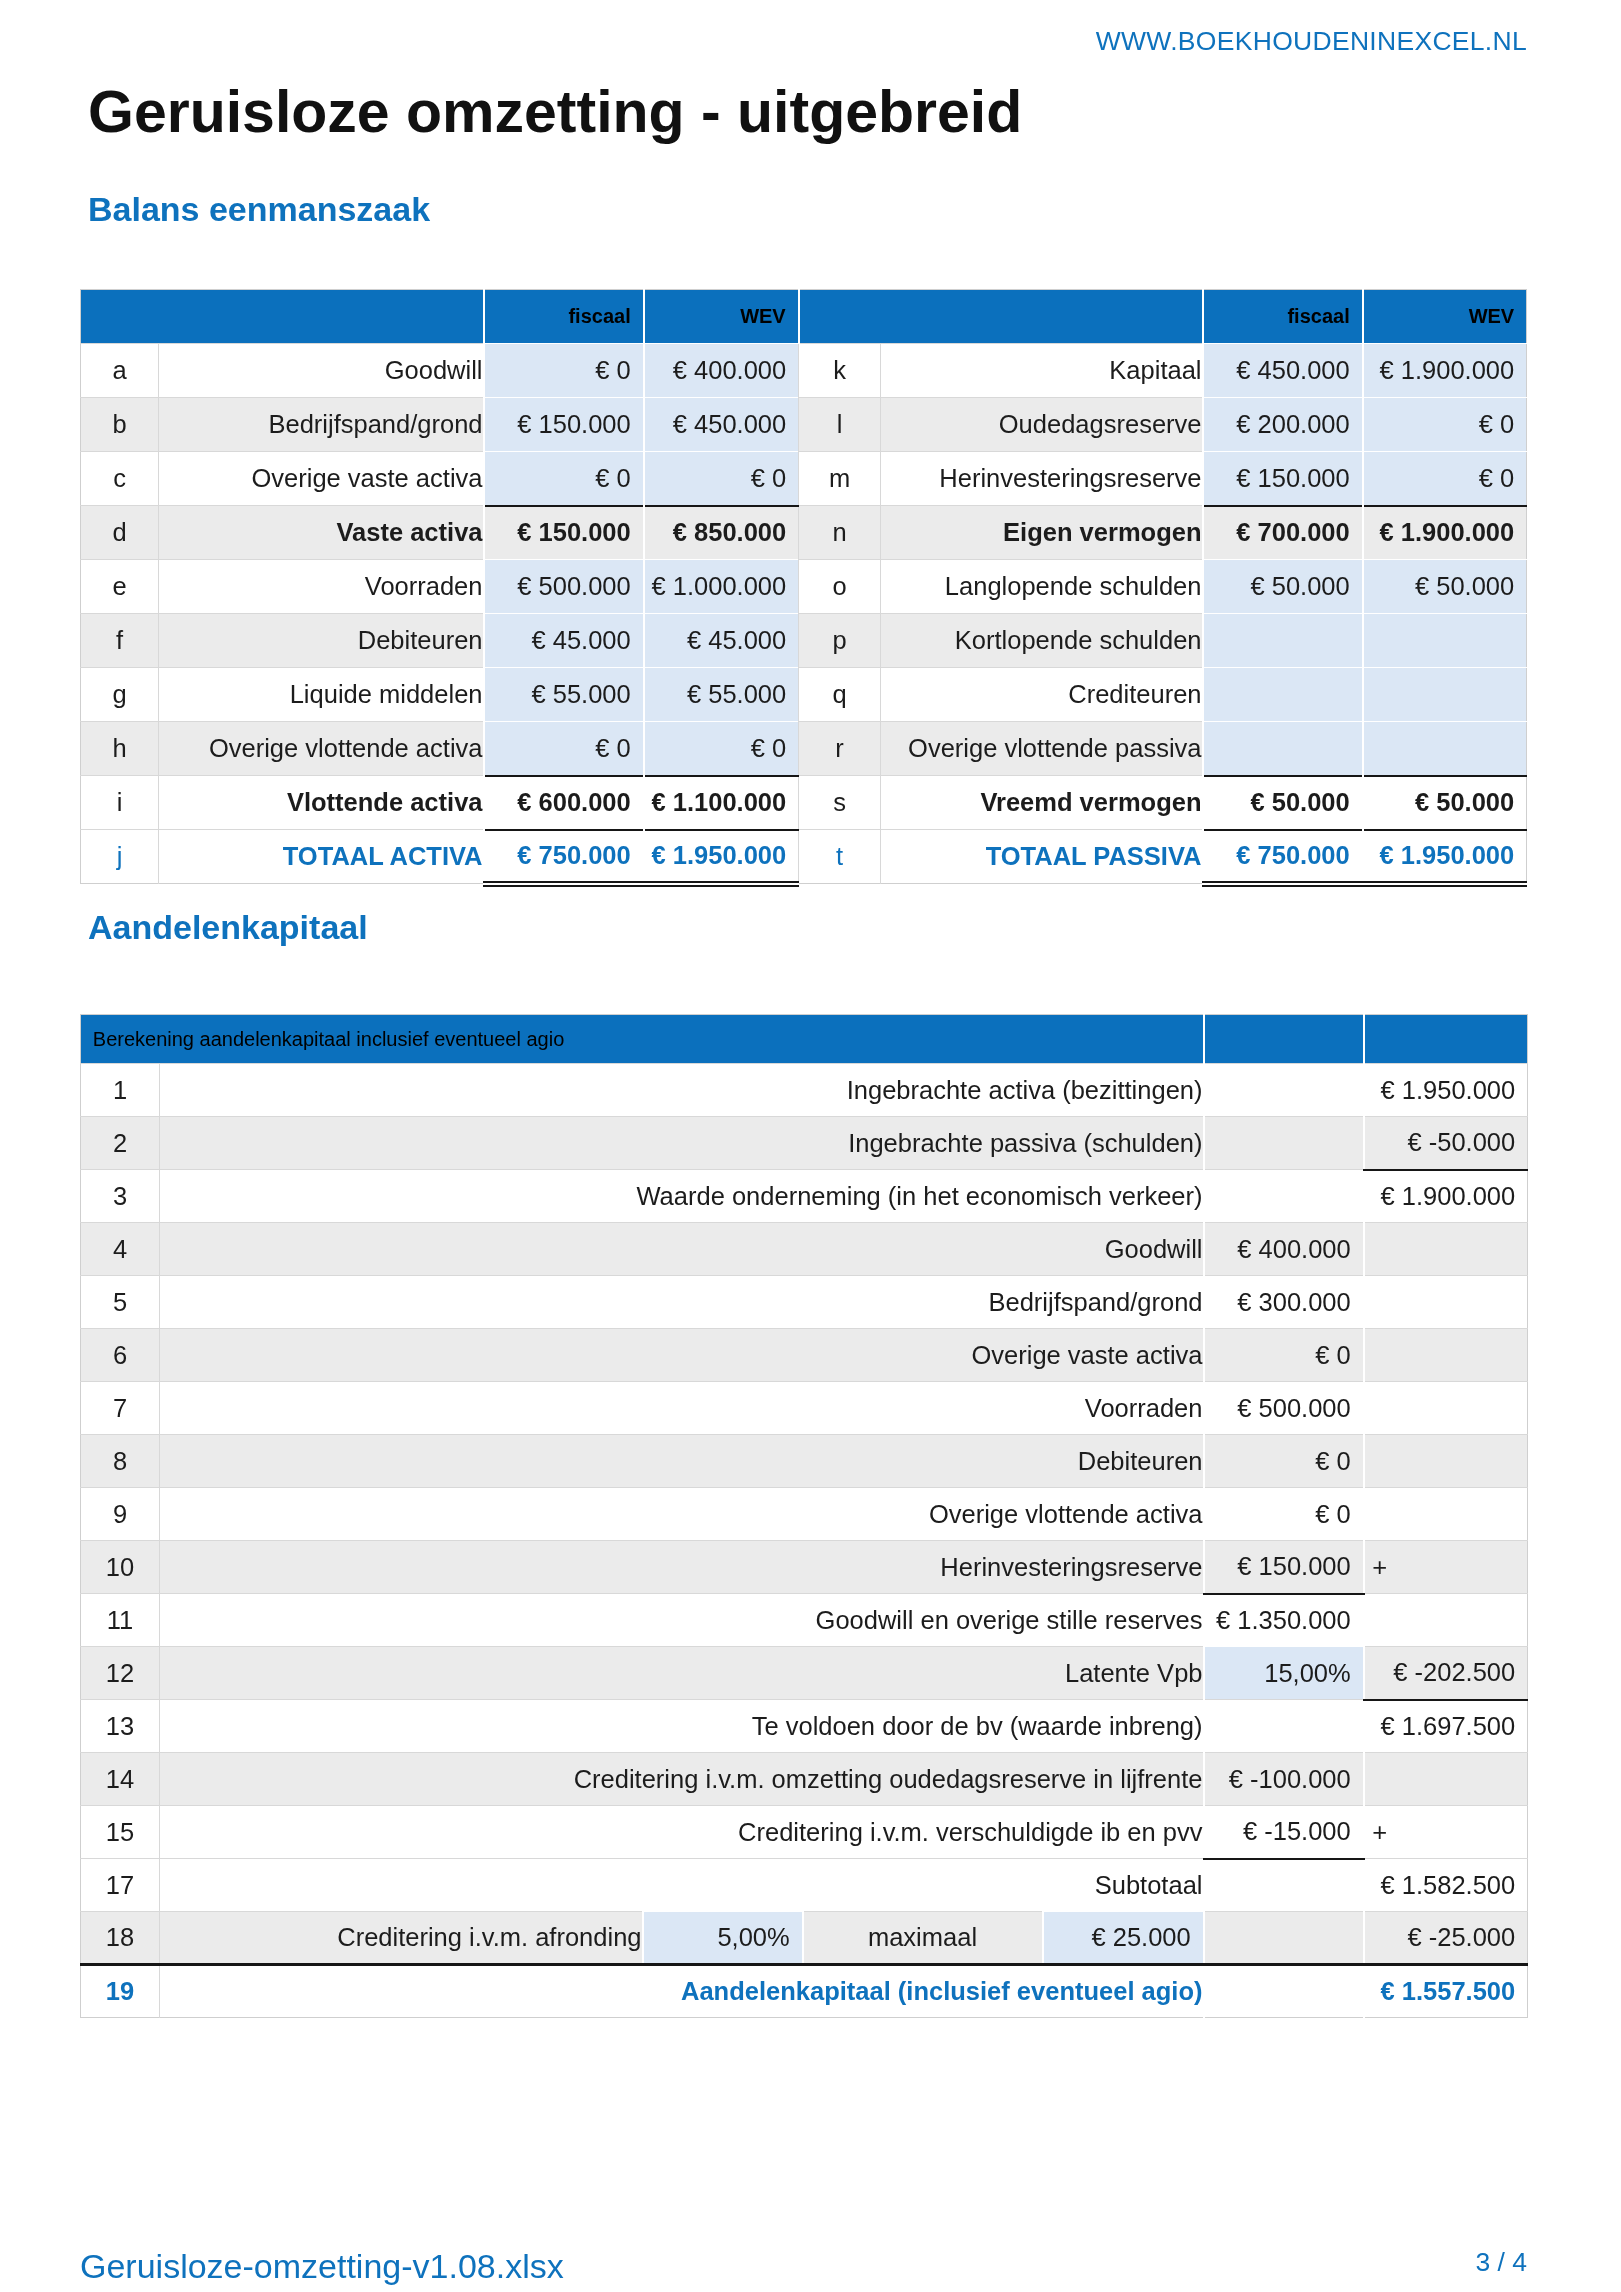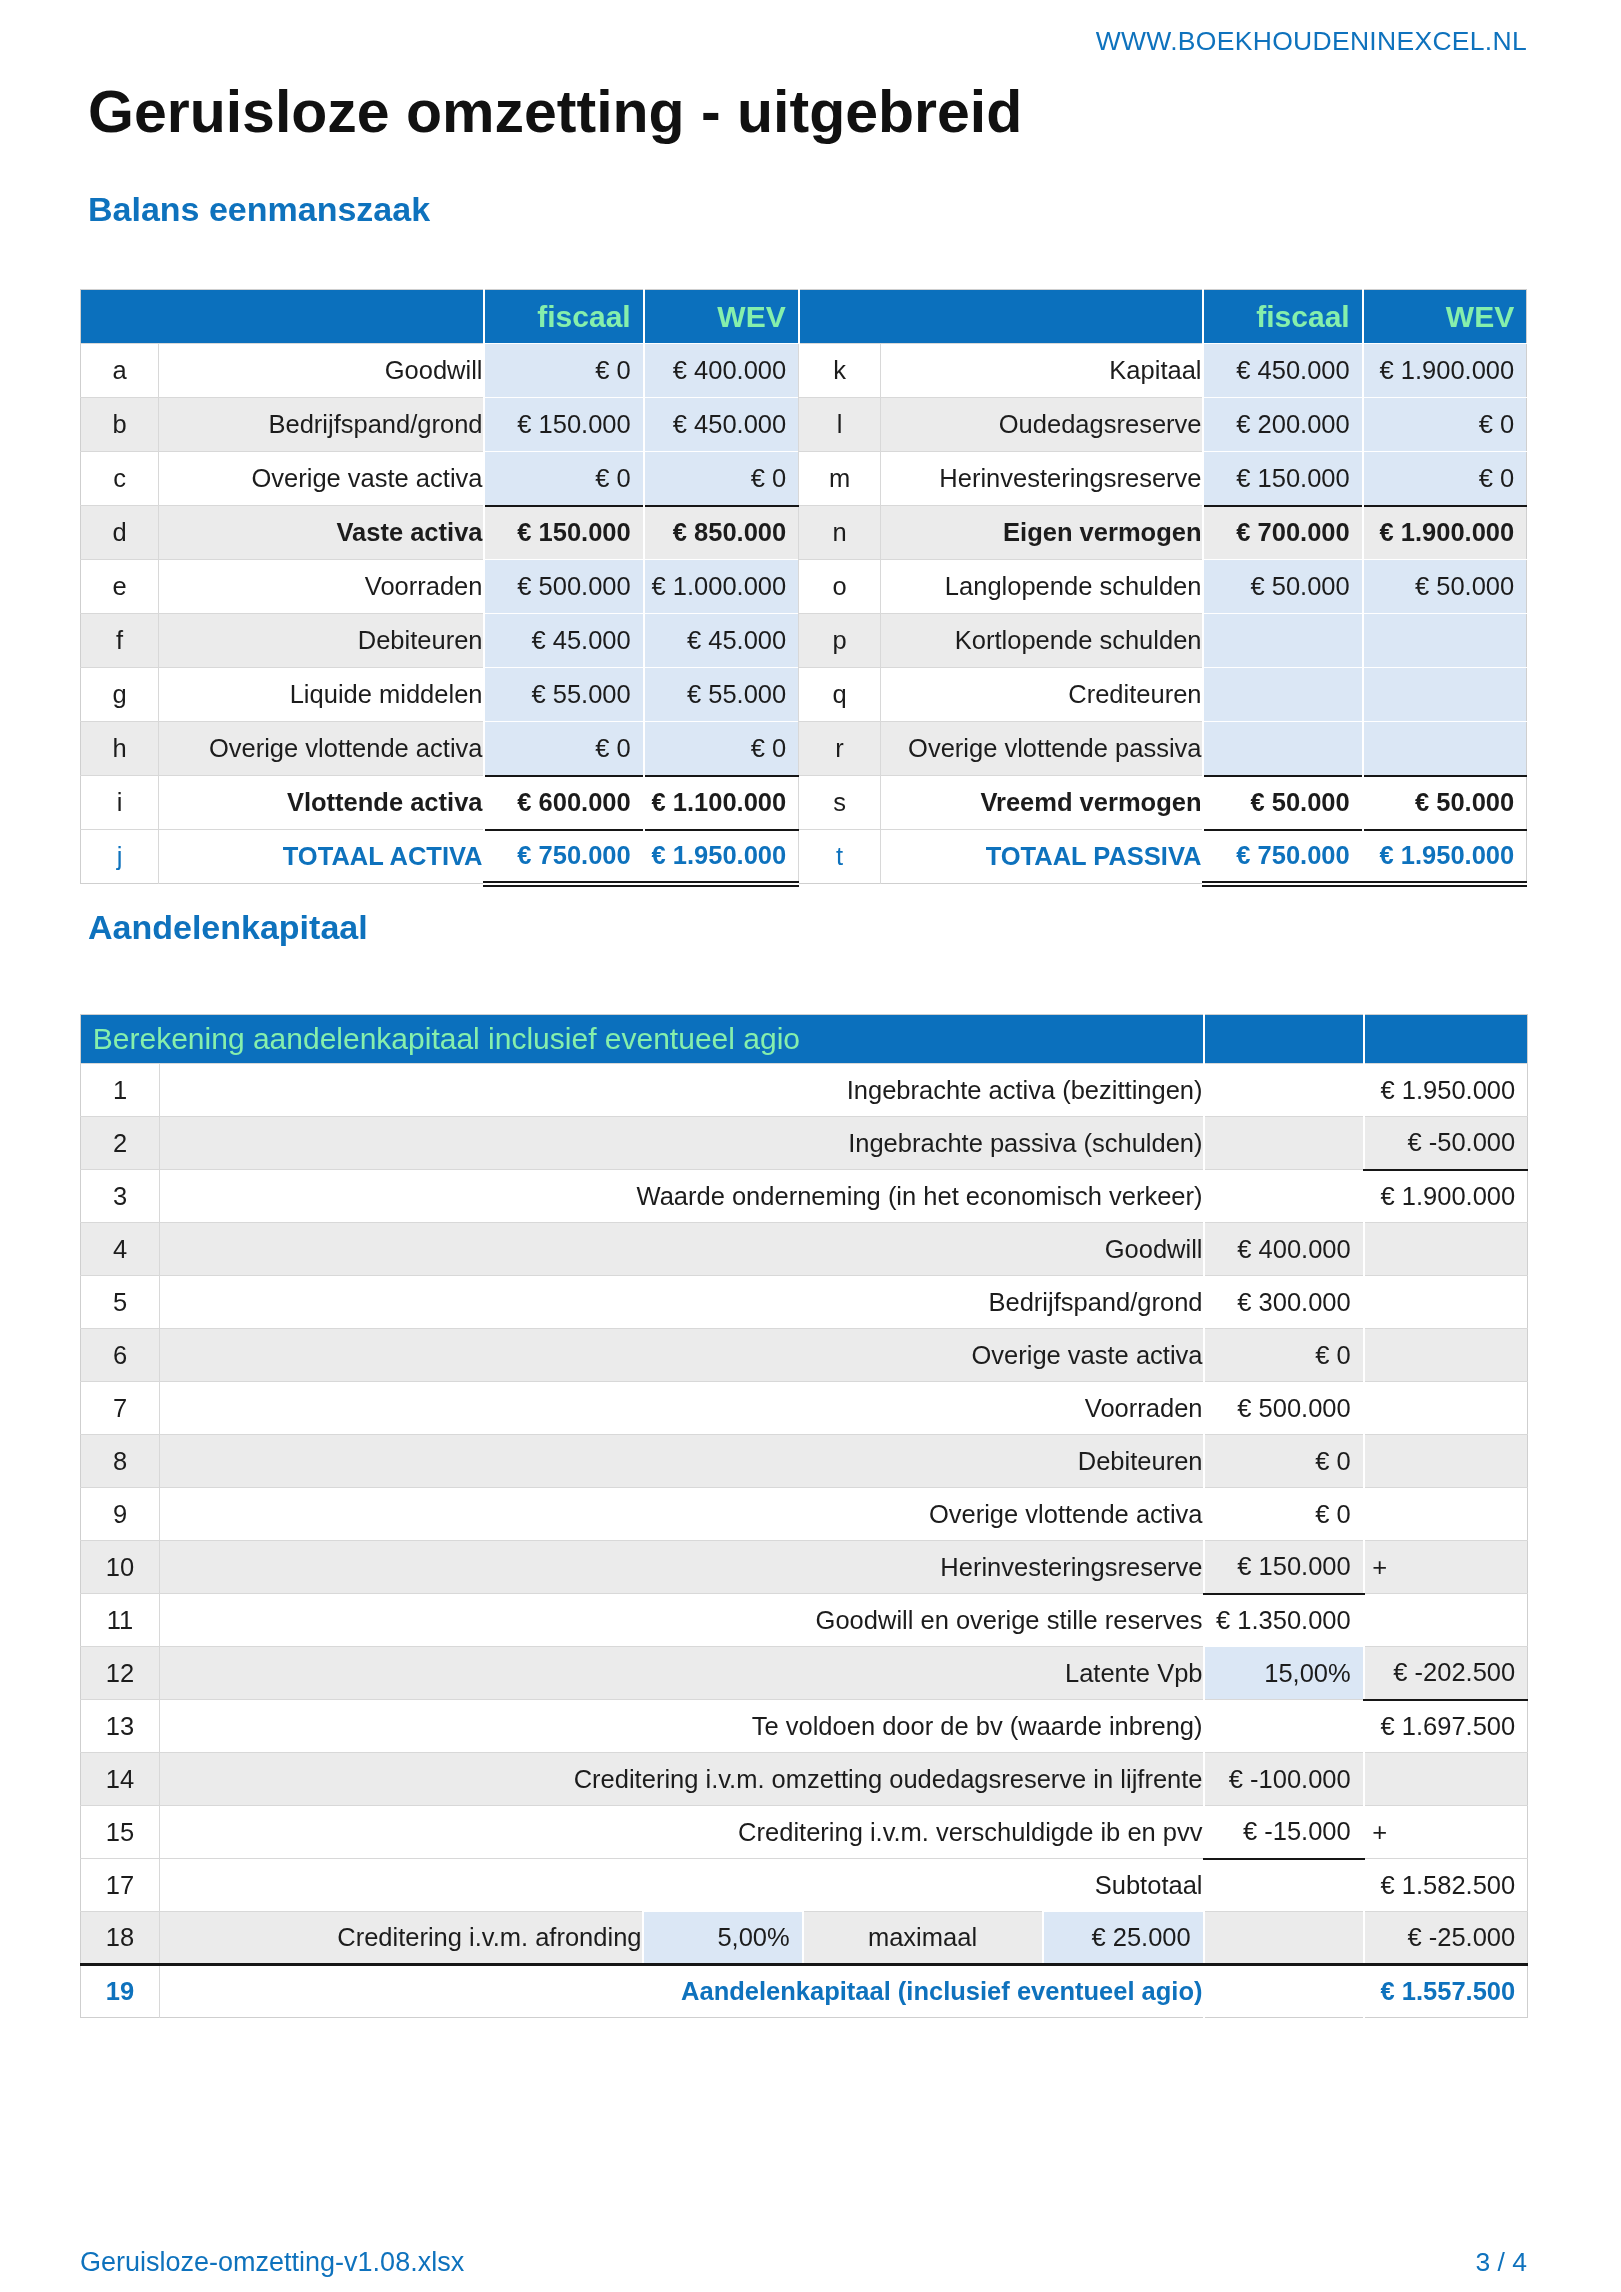--- a/index.html
+++ b/index.html
@@ -18,41 +18,41 @@
   table { border-collapse:collapse; table-layout:fixed; position:absolute; left:80px; width:1447px; border:1px solid #cfcfcf; }
   .t1 { top:289px; }
   .t2 { top:1014px;border-radius:19px; }
 
   th, td { padding:0; overflow:hidden; white-space:nowrap; font-weight:400; }
   .t1 thead tr { height:54px; }
   .t1 tbody tr { height:54px; }
   .t2 thead tr { height:49px; }
   .t2 tbody tr { height:53px; }
 
-  .band { background:#0b70bd; color:#86efac; font-size:30px; }
+  .band { background:#0b70bd; color:#000000; font-size:20px; }
   .band.hnum { font-weight:700; text-align:right; padding-right:11.8px; }
   .band.htitle { font-weight:400; text-align:left; padding-left:11.8px; }
   .sepw { border-left:2.9px solid #ffffff; }
 
   td { font-size:25.5px; border-top:1px solid #d8d8d8; background:#ffffff; }
   tr.g td { background:#ebebeb; }
   td.letter, td.num { text-align:center; }
   td.desc { text-align:right; padding-left:2px; border-left:1px solid #d8d8d8; }
   td.val { text-align:right; padding-right:11.8px; border-left:2px solid #ffffff; }
   td.center { text-align:center; border-left:2px solid #ffffff;margin-top:15px; }
   td.input { background:#dbe7f5 !important; border-top-color:#ffffff; }
   td.plusCell { text-align:left; padding-left:7.8px; padding-right:0; }
   td.b { font-weight:700; }
   td.blue { color:#0e72bd; }
   td.topline { border-top:2.9px solid #161616; }
   td.bb { border-bottom:2.9px solid #161616; }
   td.dbl { border-bottom:6.9px double #161616; }
   tr.fullbb td { border-bottom:3.9px solid #161616; }
 
-  .footer-left  { position:absolute; left:80px;  top:2247px; color:#0e72bd; font-size:27px; }
+  .footer-left  { position:absolute; left:80px;  top:2247px; color:#0e72bd; font-size:34px; }
   .footer-right { position:absolute; right:94px; top:2247px; color:#0e72bd; font-size:26.5px; }
 </style>
 </head>
 <body>
 
 <div class="page">
 
   <div class="site-link">WWW.BOEKHOUDENINEXCEL.NL</div>
   <h1 class="doc-title">Geruisloze omzetting - uitgebreid</h1>
 

